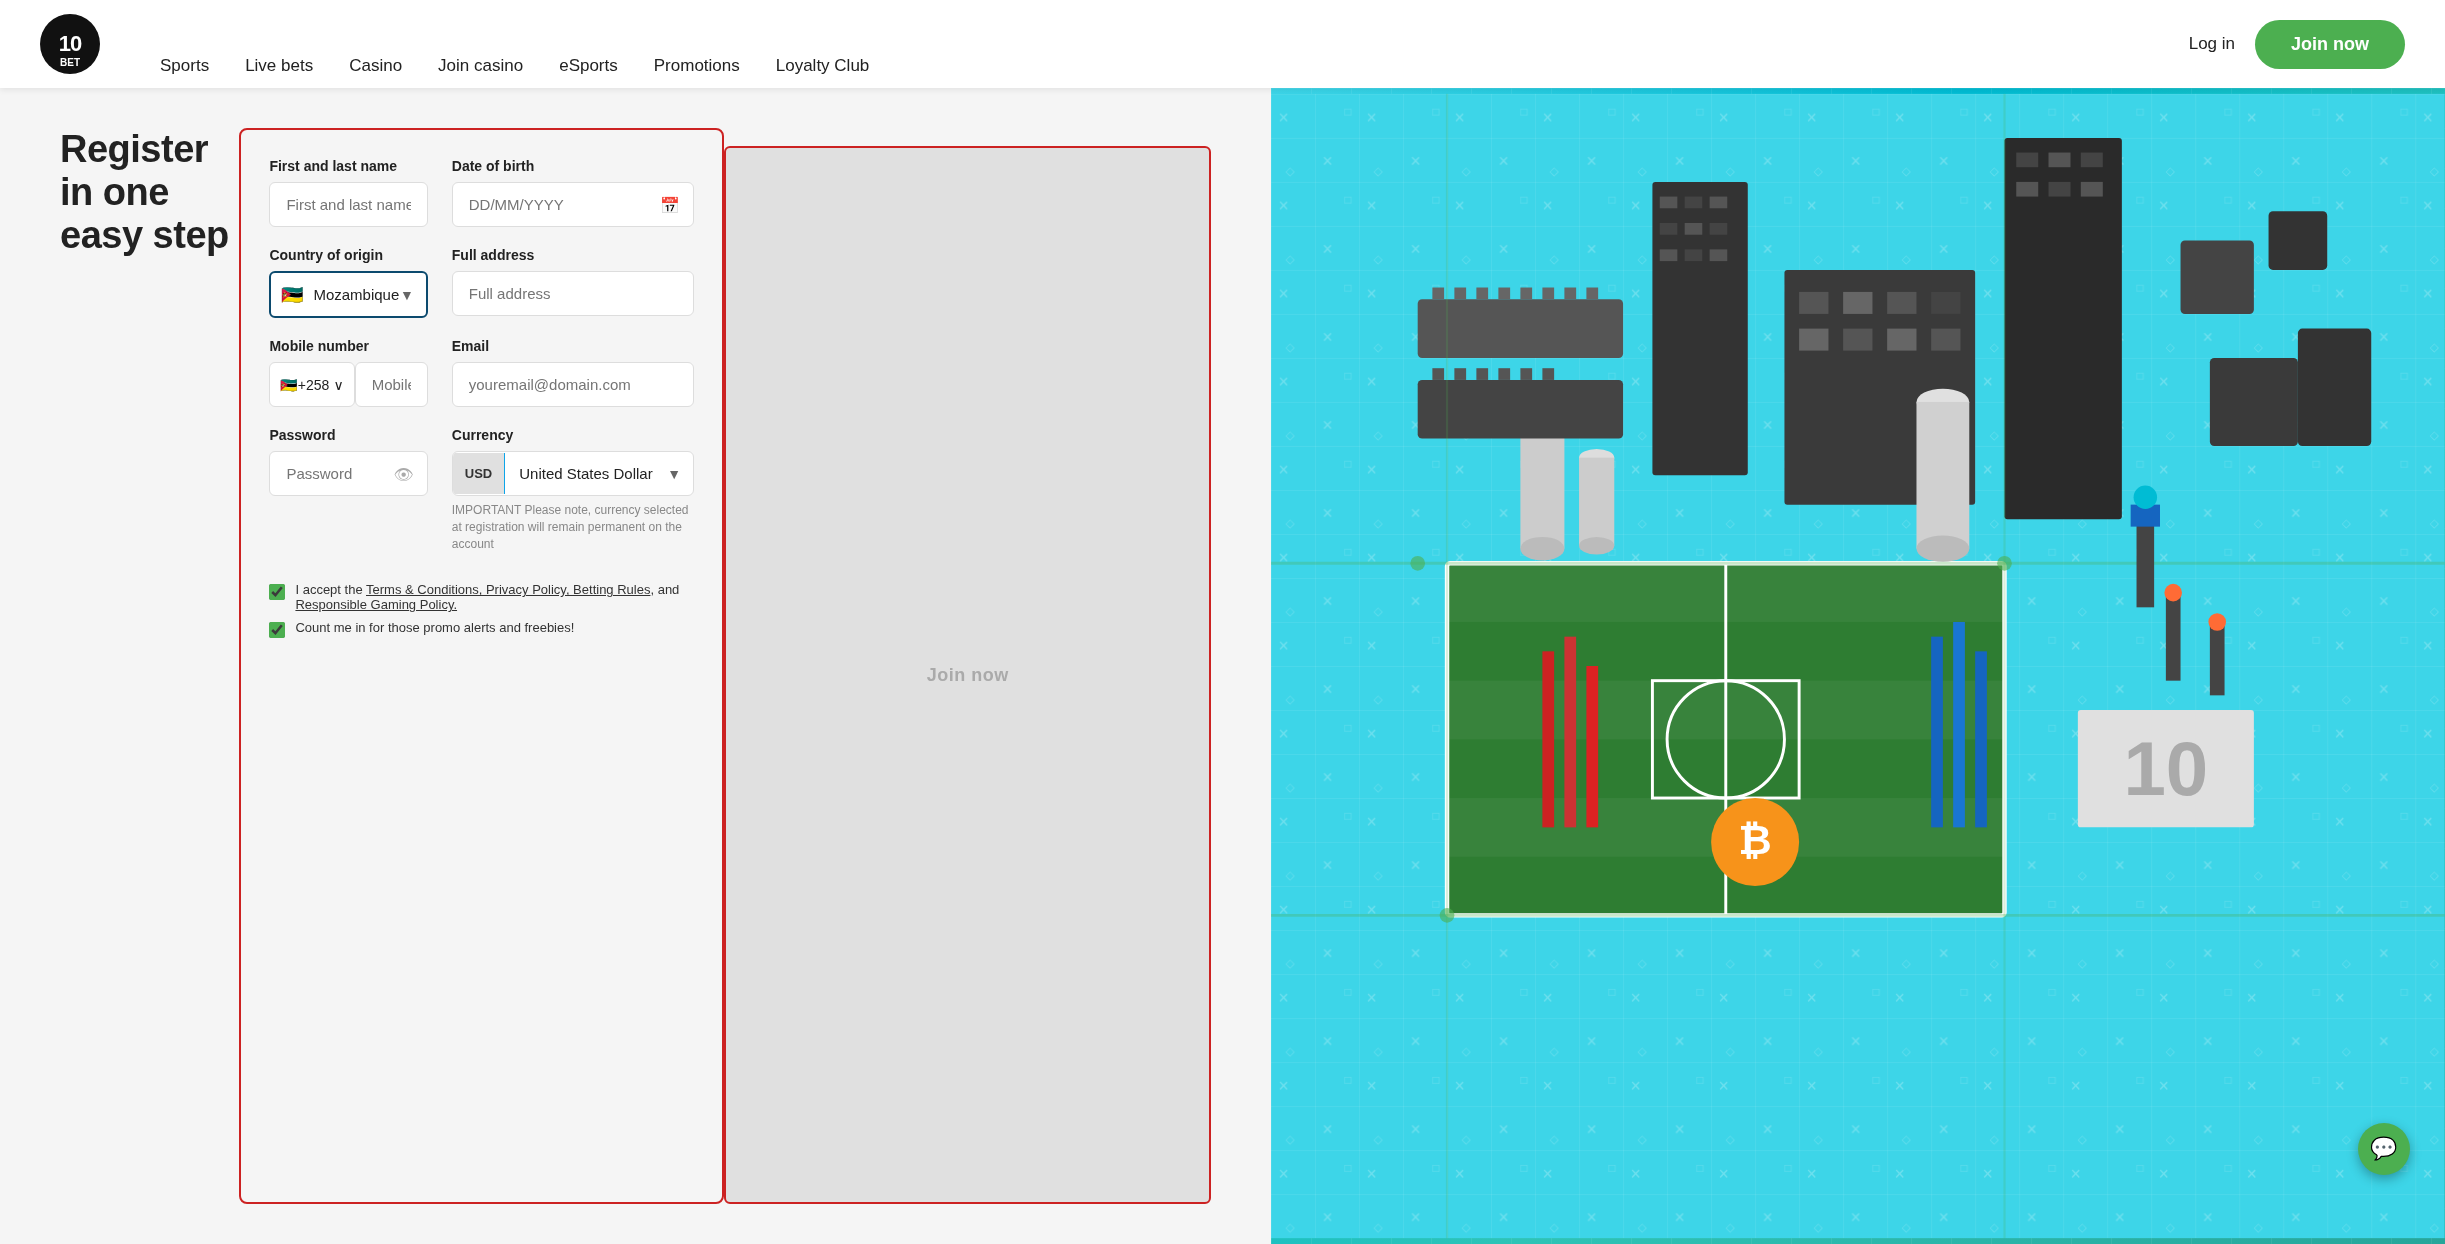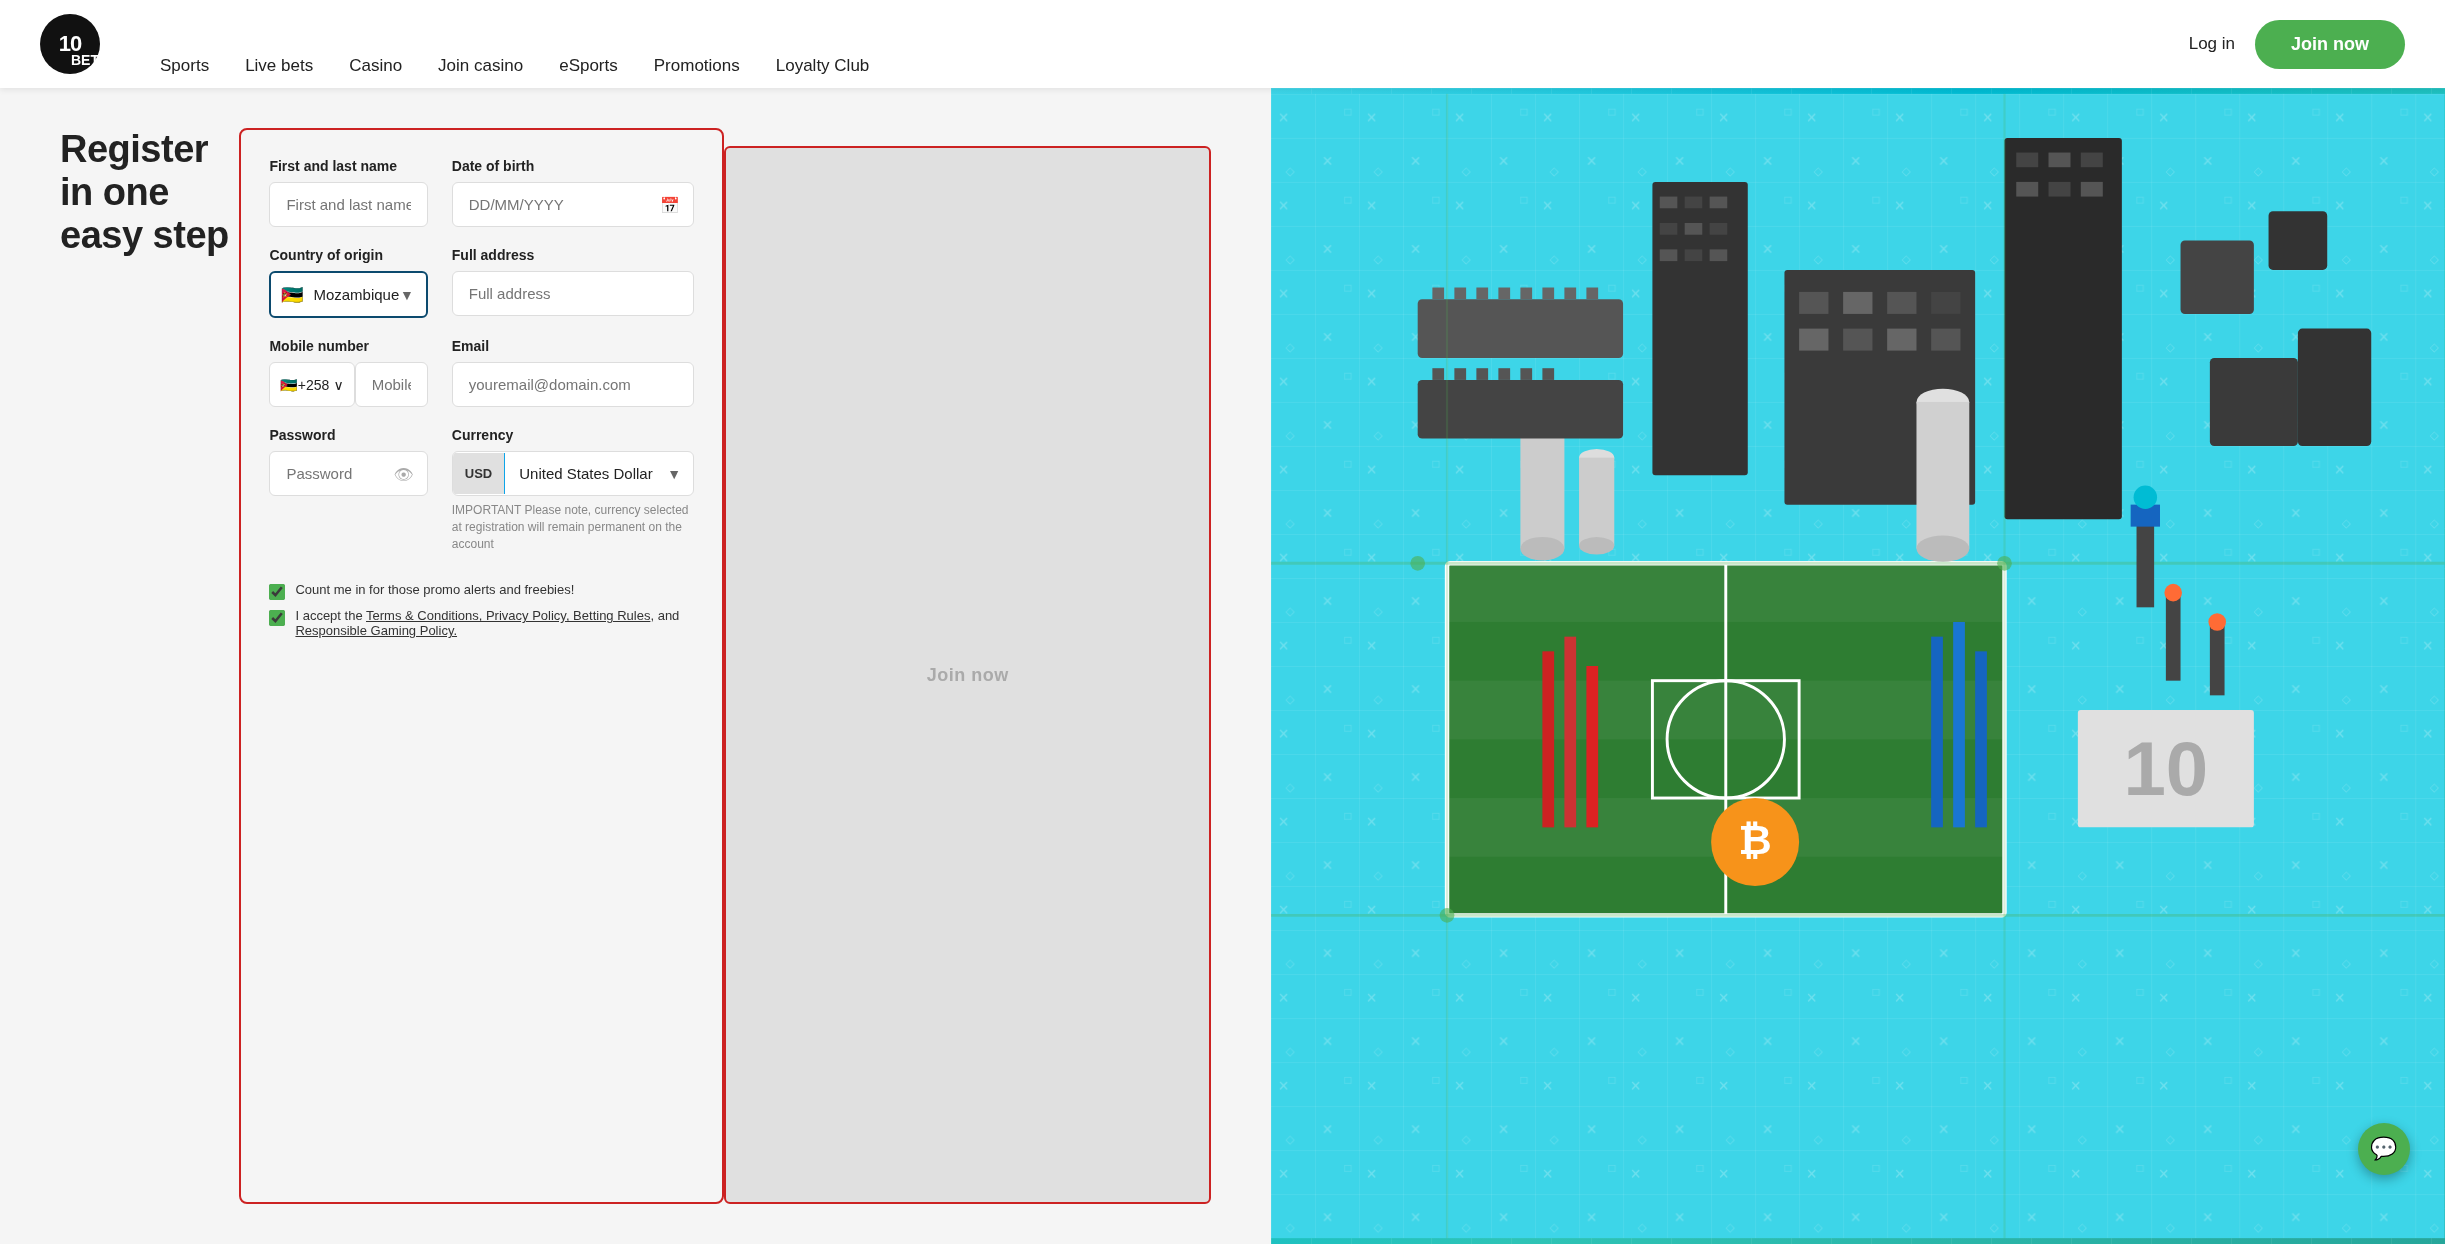--- a/index.html
+++ b/index.html
@@ -33,22 +33,22 @@
     }
     .logo-text-10 {
       color: #fff;
       font-size: 22px;
       font-weight: 900;
       letter-spacing: -1px;
     }
     .logo-bet {
       position: absolute;
       bottom: 6px;
-      right: 1px;
-      font-size: 14px;
+      right: 20px;
+      font-size: 10px;
       color: #fff;
       font-weight: 700;
     }
     .nav {
       display: flex;
       align-items: center;
       gap: 36px;
       flex: 1;
       margin-top: 44px;
     }
@@ -453,27 +453,27 @@
             <span class="currency-arrow">▼</span>
           </div>
           <p class="currency-note">IMPORTANT Please note, currency selected at registration will remain permanent on the account</p>
         </div>
 
       </div>
 
       <div class="checkbox-section">
         <div class="checkbox-row">
           <input type="checkbox" checked="" style="">
-          <span>Count me in for those promo alerts and freebies!</span>
-        </div>
-        <div class="checkbox-row">
-          <input type="checkbox" checked="" style="">
           <span>
             I accept the <a href="#">Terms &amp; Conditions, Privacy Policy, Betting Rules</a>, and <a href="#">Responsible Gaming Policy.</a>
           </span>
+        </div>
+        <div class="checkbox-row">
+          <input type="checkbox" checked="" style="">
+          <span>Count me in for those promo alerts and freebies!</span>
         </div>
       </div>
     </div>
 
     <button class="join-now-btn">Join now</button>
 
   </div>
 
   <div class="right-panel">
     <div class="isometric-city">

